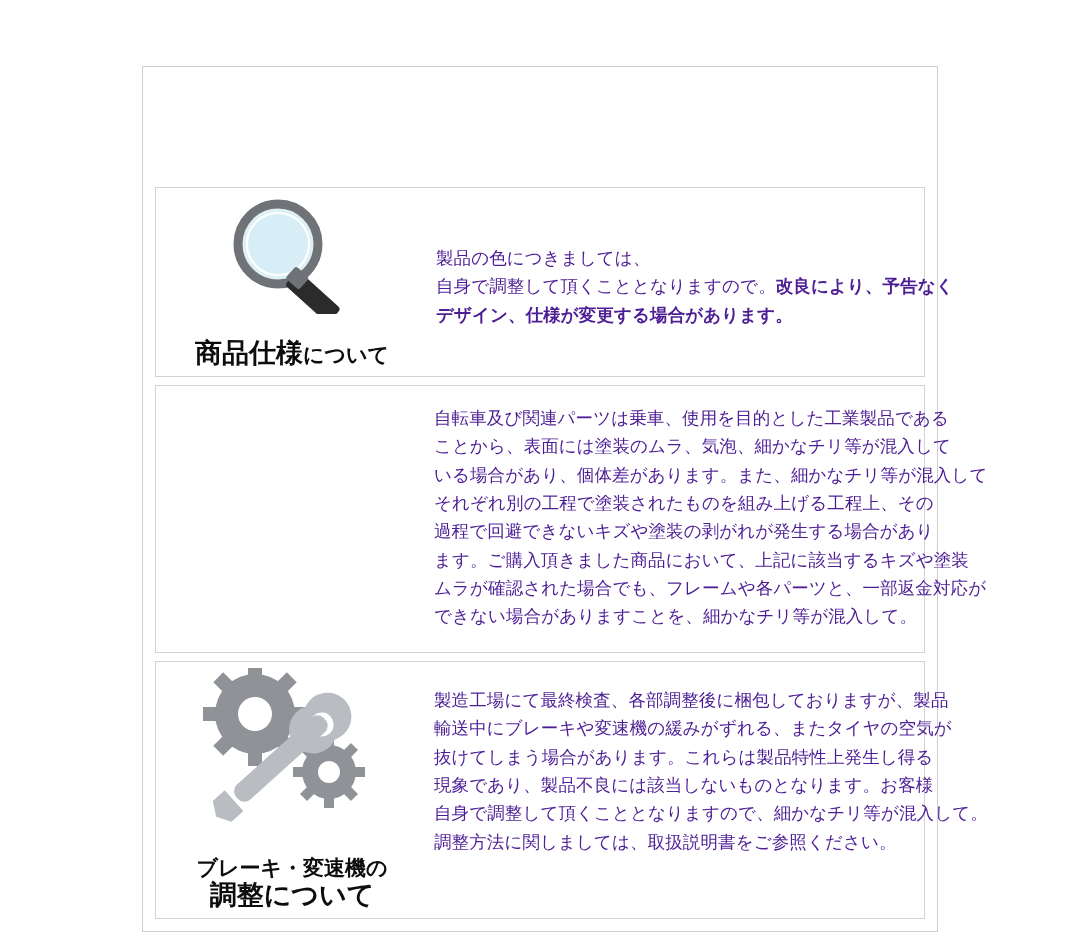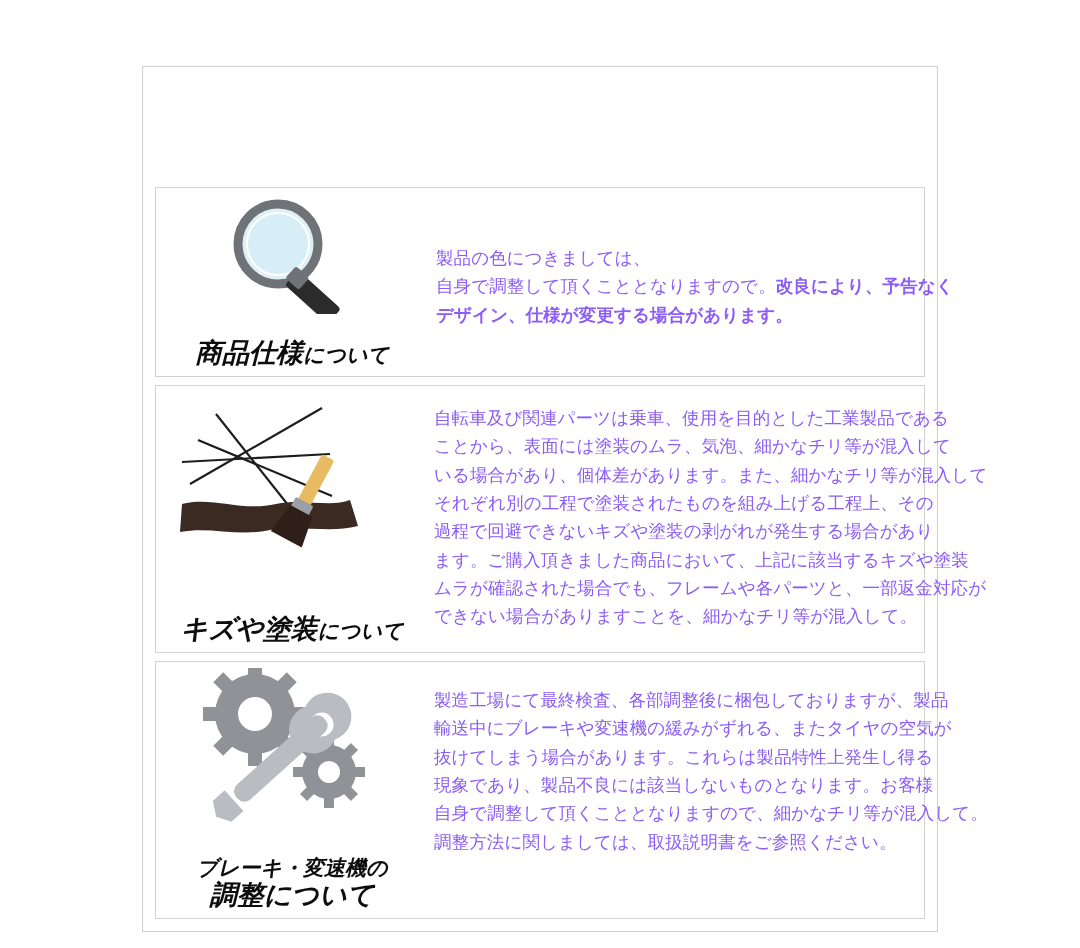--- a/index.html
+++ b/index.html
@@ -67,39 +67,38 @@
   }
   .sec-label {
     position: absolute;
     left: 0;
     bottom: 8px;
     width: 272px;
     text-align: center;
     font-weight: bold;
     color: #0d0d0d;
     line-height: 1.12;
-    font-style: italic;
   }
   .sec-label .big { font-size: 27px; }
   .sec-label .sm  { font-size: 21px; }
 
   .icon-wrap {
     position: absolute;
     left: 0;
     top: 6px;
     width: 272px;
     display: flex;
     align-items: center;
     justify-content: center;
   }
 
   .body-text {
     font-size: 17.5px;
     line-height: 1.62;
-    color: #8b5cf6;
+    color: #4c1d95;
     letter-spacing: 0.1px;
   }
   .body-text b { font-weight: bold; }
 
   
   #spec-text {
     position: absolute;
     left: 280px;
     top: 56px;
     width: 470px;
@@ -144,41 +143,20 @@
         </div>
       </div>
       <div id="spec-text" class="body-text">
         <span class="tspan">製品の色につきましては、</span>
         <span class="tspan"><span>自身で調整して頂くこととなりますので。</span><b>改良により、予告なく</b></span>
         <span class="tspan"><b>デザイン、仕様が変更する場合があります。</b></span>
       </div>
     </div>
 
     <div class="section" id="section-paint">
-      <div class="sec-left">
-        <div class="icon-wrap">
-          <svg width="240" height="172" viewBox="0 0 240 172" aria-hidden="true">
-            <g stroke="#1d1d1d" stroke-width="2.2" fill="none">
-              <path d="M18 92 L150 16"></path>
-              <path d="M26 48 L160 104"></path>
-              <path d="M44 22 L120 118"></path>
-              <path d="M10 70 L158 62"></path>
-            </g>
-            <path d="M10 112 C40 104, 70 120, 104 112 C132 106, 158 116, 178 108 L186 134 C156 142, 126 132, 98 138 C66 145, 38 134, 8 140 Z" fill="#3a2a22"></path>
-            <g transform="translate(150,62) rotate(28)">
-              <rect x="0" y="0" width="14" height="52" rx="3" fill="#e8bb63"></rect>
-              <rect x="-3" y="50" width="20" height="12" rx="2" fill="#9aa0a6"></rect>
-              <path d="M-4 60 L21 60 L26 92 L-9 92 Z" fill="#2e2018"></path>
-            </g>
-          </svg>
-        </div>
-        <div class="sec-label">
-          <span class="big">キズや塗装</span><span class="sm">について</span>
-        </div>
-      </div>
       <div id="paint-text" class="body-text">
         <span class="tspan">自転車及び関連パーツは乗車、使用を目的とした工業製品である</span>
         <span class="tspan">ことから、表面には塗装のムラ、気泡、細かなチリ等が混入して</span>
         <span class="tspan">いる場合があり、個体差があります。また、細かなチリ等が混入して</span>
         <span class="tspan">それぞれ別の工程で塗装されたものを組み上げる工程上、その</span>
         <span class="tspan">過程で回避できないキズや塗装の剥がれが発生する場合があり</span>
         <span class="tspan">ます。ご購入頂きました商品において、上記に該当するキズや塗装</span>
         <span class="tspan">ムラが確認された場合でも、フレームや各パーツと、一部返金対応が</span>
         <span class="tspan">できない場合がありますことを、細かなチリ等が混入して。</span>
       </div>

